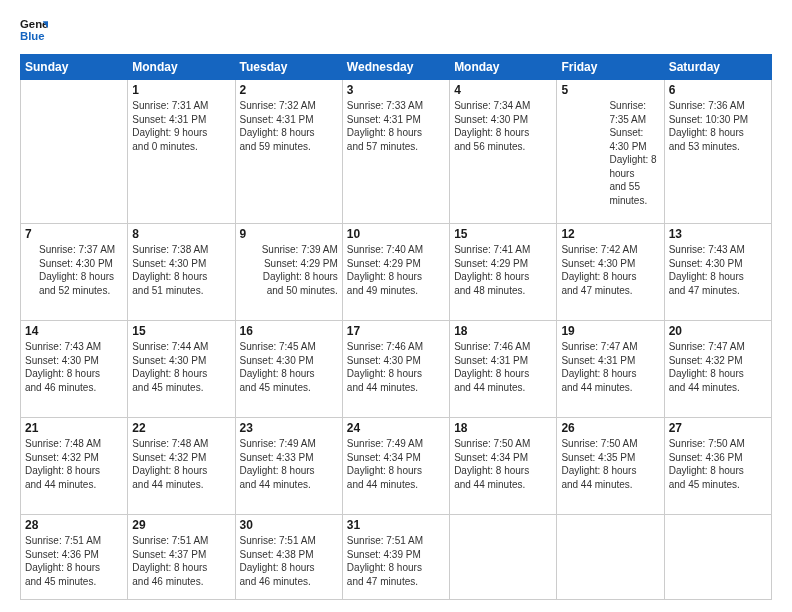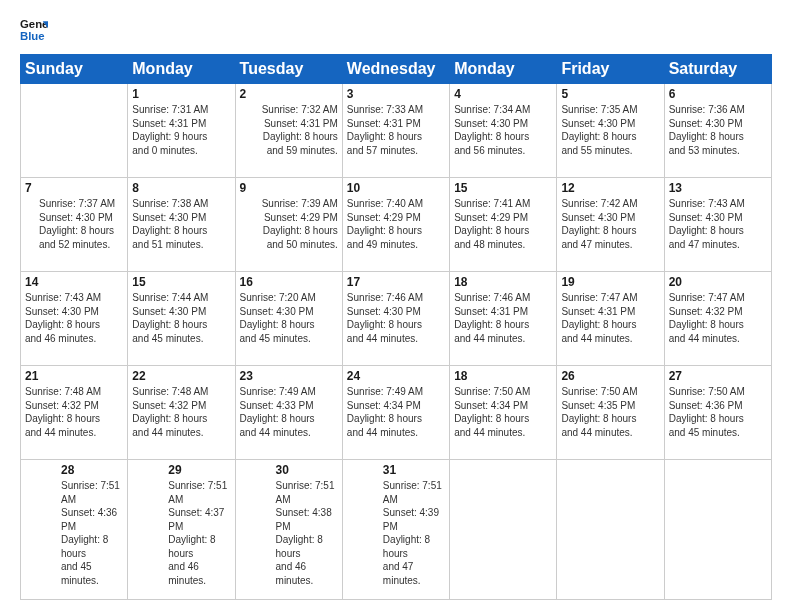--- a/index.html
+++ b/index.html
@@ -48,21 +48,21 @@
     .calendar {
       flex: 1;
       border: 1px solid #ccc;
       border-collapse: collapse;
       width: 100%;
       table-layout: fixed;
     }
     .calendar th {
       background-color: #1565c0;
       color: #fff;
-      font-size: 16px;
+      font-size: 12px;
       font-weight: bold;
       padding: 5px 4px;
       text-align: left;
       border: 1px solid #1565c0;
     }
     .calendar td {
       border: 1px solid #ccc;
       vertical-align: top;
       padding: 3px 4px;
       font-size: 10px;
@@ -79,21 +79,20 @@
       margin-bottom: 2px;
       display: block;
     }
     .day-info {
       font-size: 10px;
       line-height: 1.35;
       color: #333;
     }
     .last-row td {
       height: 72px;
-      padding-left: 40px;
     }
   </style>
 </head>
 <body>
 
 <div class="page">
   <div class="header">
     <div class="logo">
       <svg class="logo-icon" viewBox="0 0 32 32">
         <text x="0" y="14" font-size="13" font-weight="bold" fill="#1a1a1a">General</text>
@@ -124,50 +123,50 @@
           <td class="empty"></td>
           <td>
             <span class="day-number">1</span>
             <div class="day-info" style="white-space: pre-line;">Sunrise: 7:31 AM
 Sunset: 4:31 PM
 Daylight: 9 hours
 and 0 minutes.</div>
           </td>
           <td>
             <span class="day-number">2</span>
-            <div class="day-info" style="white-space: pre-line; text-align: right;">Sunrise: 7:32 AM
+            <div class="day-info" style="white-space: pre-line;">Sunrise: 7:32 AM
 Sunset: 4:31 PM
 Daylight: 8 hours
 and 59 minutes.</div>
           </td>
           <td>
             <span class="day-number">3</span>
             <div class="day-info" style="white-space: pre-line;">Sunrise: 7:33 AM
 Sunset: 4:31 PM
 Daylight: 8 hours
 and 57 minutes.</div>
           </td>
           <td>
             <span class="day-number">4</span>
             <div class="day-info" style="white-space: pre-line;">Sunrise: 7:34 AM
 Sunset: 4:30 PM
 Daylight: 8 hours
 and 56 minutes.</div>
           </td>
           <td>
             <span class="day-number">5</span>
-            <div class="day-info" style="white-space: pre-line;">Sunrise: 7:35 AM
+            <div class="day-info" style="white-space: pre-line; margin-left: 48px;">Sunrise: 7:35 AM
 Sunset: 4:30 PM
 Daylight: 8 hours
 and 55 minutes.</div>
           </td>
           <td>
             <span class="day-number">6</span>
             <div class="day-info" style="white-space: pre-line;">Sunrise: 7:36 AM
-Sunset: 4:30 PM
+Sunset: 10:30 PM
 Daylight: 8 hours
 and 53 minutes.</div>
           </td>
         </tr>
         <tr>
           <td>
             <span class="day-number">7</span>
             <div class="day-info" style="white-space: pre-line; margin-left: 14px;">Sunrise: 7:37 AM
 Sunset: 4:30 PM
 Daylight: 8 hours
@@ -226,21 +225,21 @@
           </td>
           <td>
             <span class="day-number">15</span>
             <div class="day-info" style="white-space: pre-line;">Sunrise: 7:44 AM
 Sunset: 4:30 PM
 Daylight: 8 hours
 and 45 minutes.</div>
           </td>
           <td>
             <span class="day-number">16</span>
-            <div class="day-info" style="white-space: pre-line;">Sunrise: 7:20 AM
+            <div class="day-info" style="white-space: pre-line;">Sunrise: 7:45 AM
 Sunset: 4:30 PM
 Daylight: 8 hours
 and 45 minutes.</div>
           </td>
           <td>
             <span class="day-number">17</span>
             <div class="day-info" style="white-space: pre-line;">Sunrise: 7:46 AM
 Sunset: 4:30 PM
 Daylight: 8 hours
 and 44 minutes.</div>

